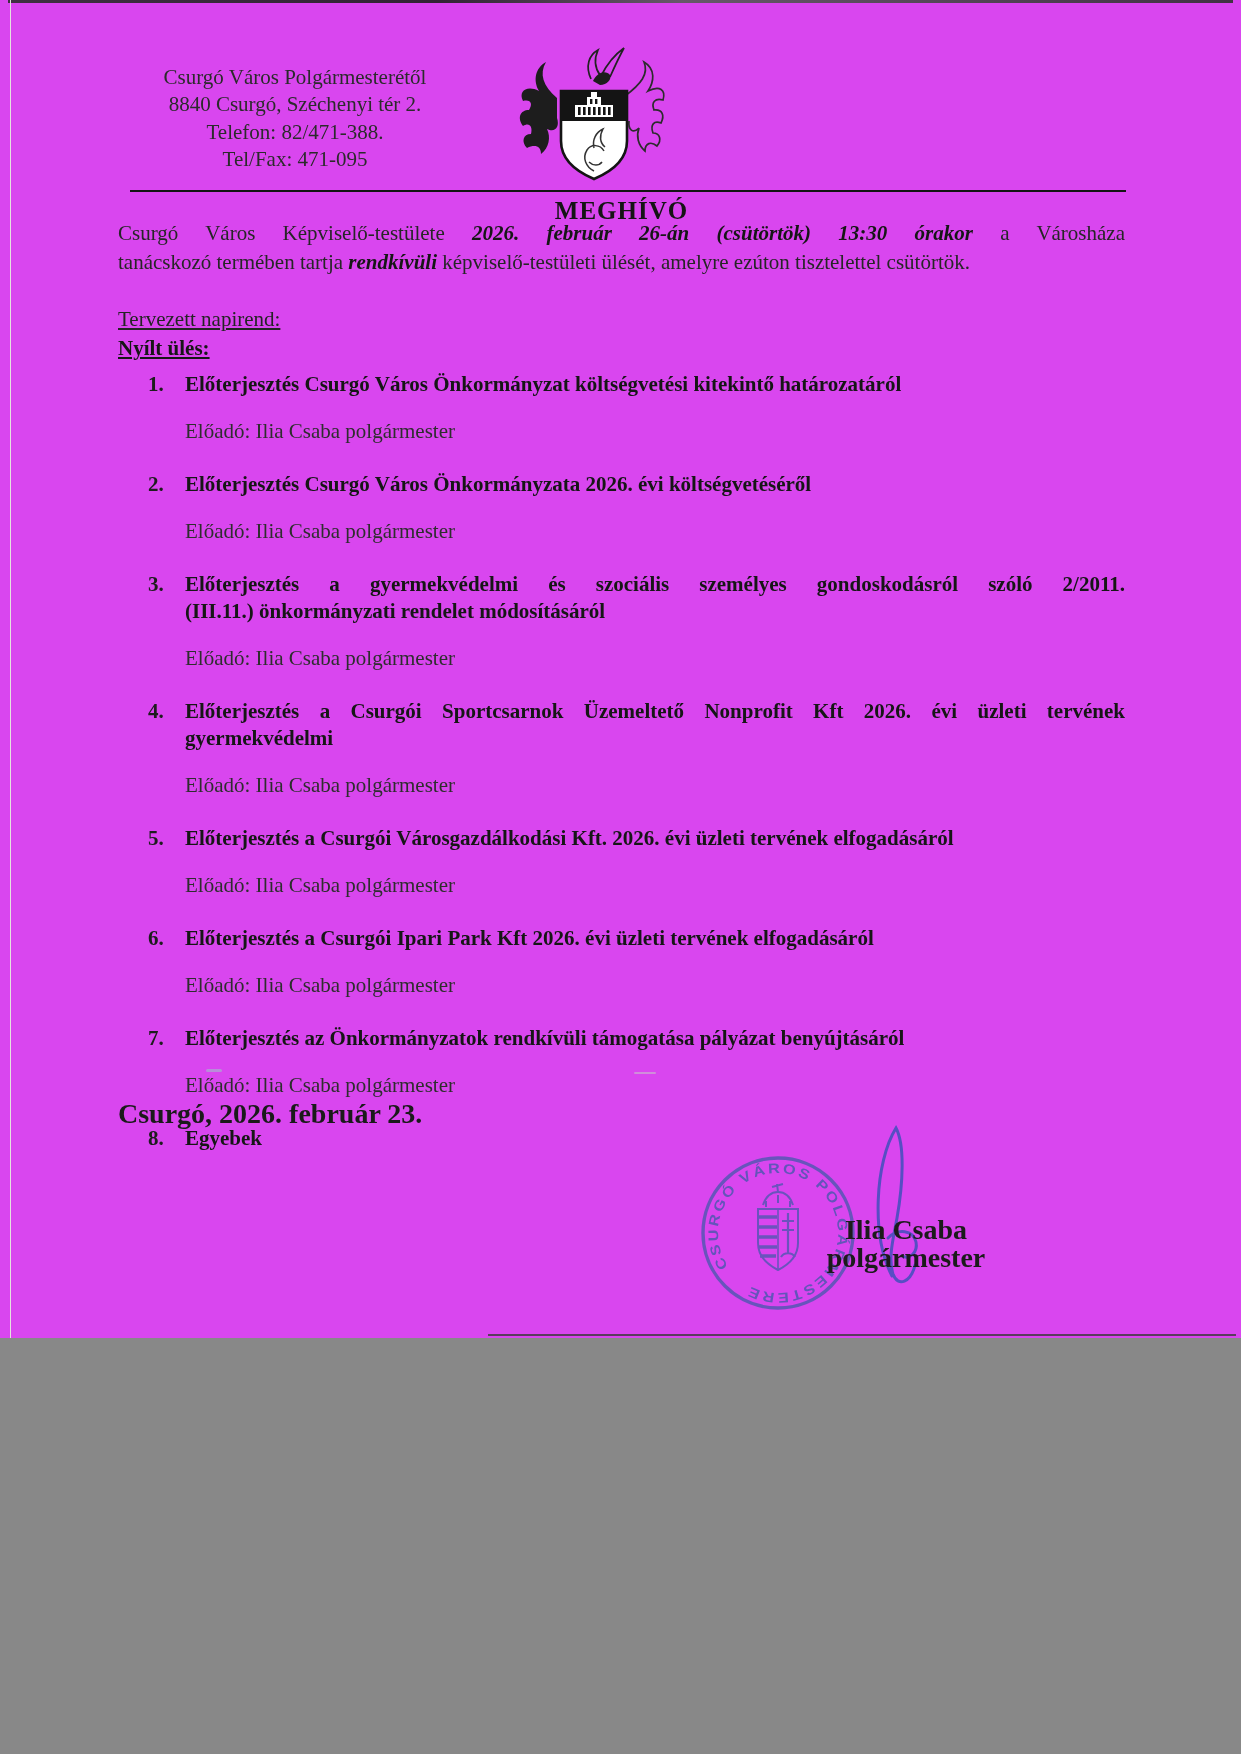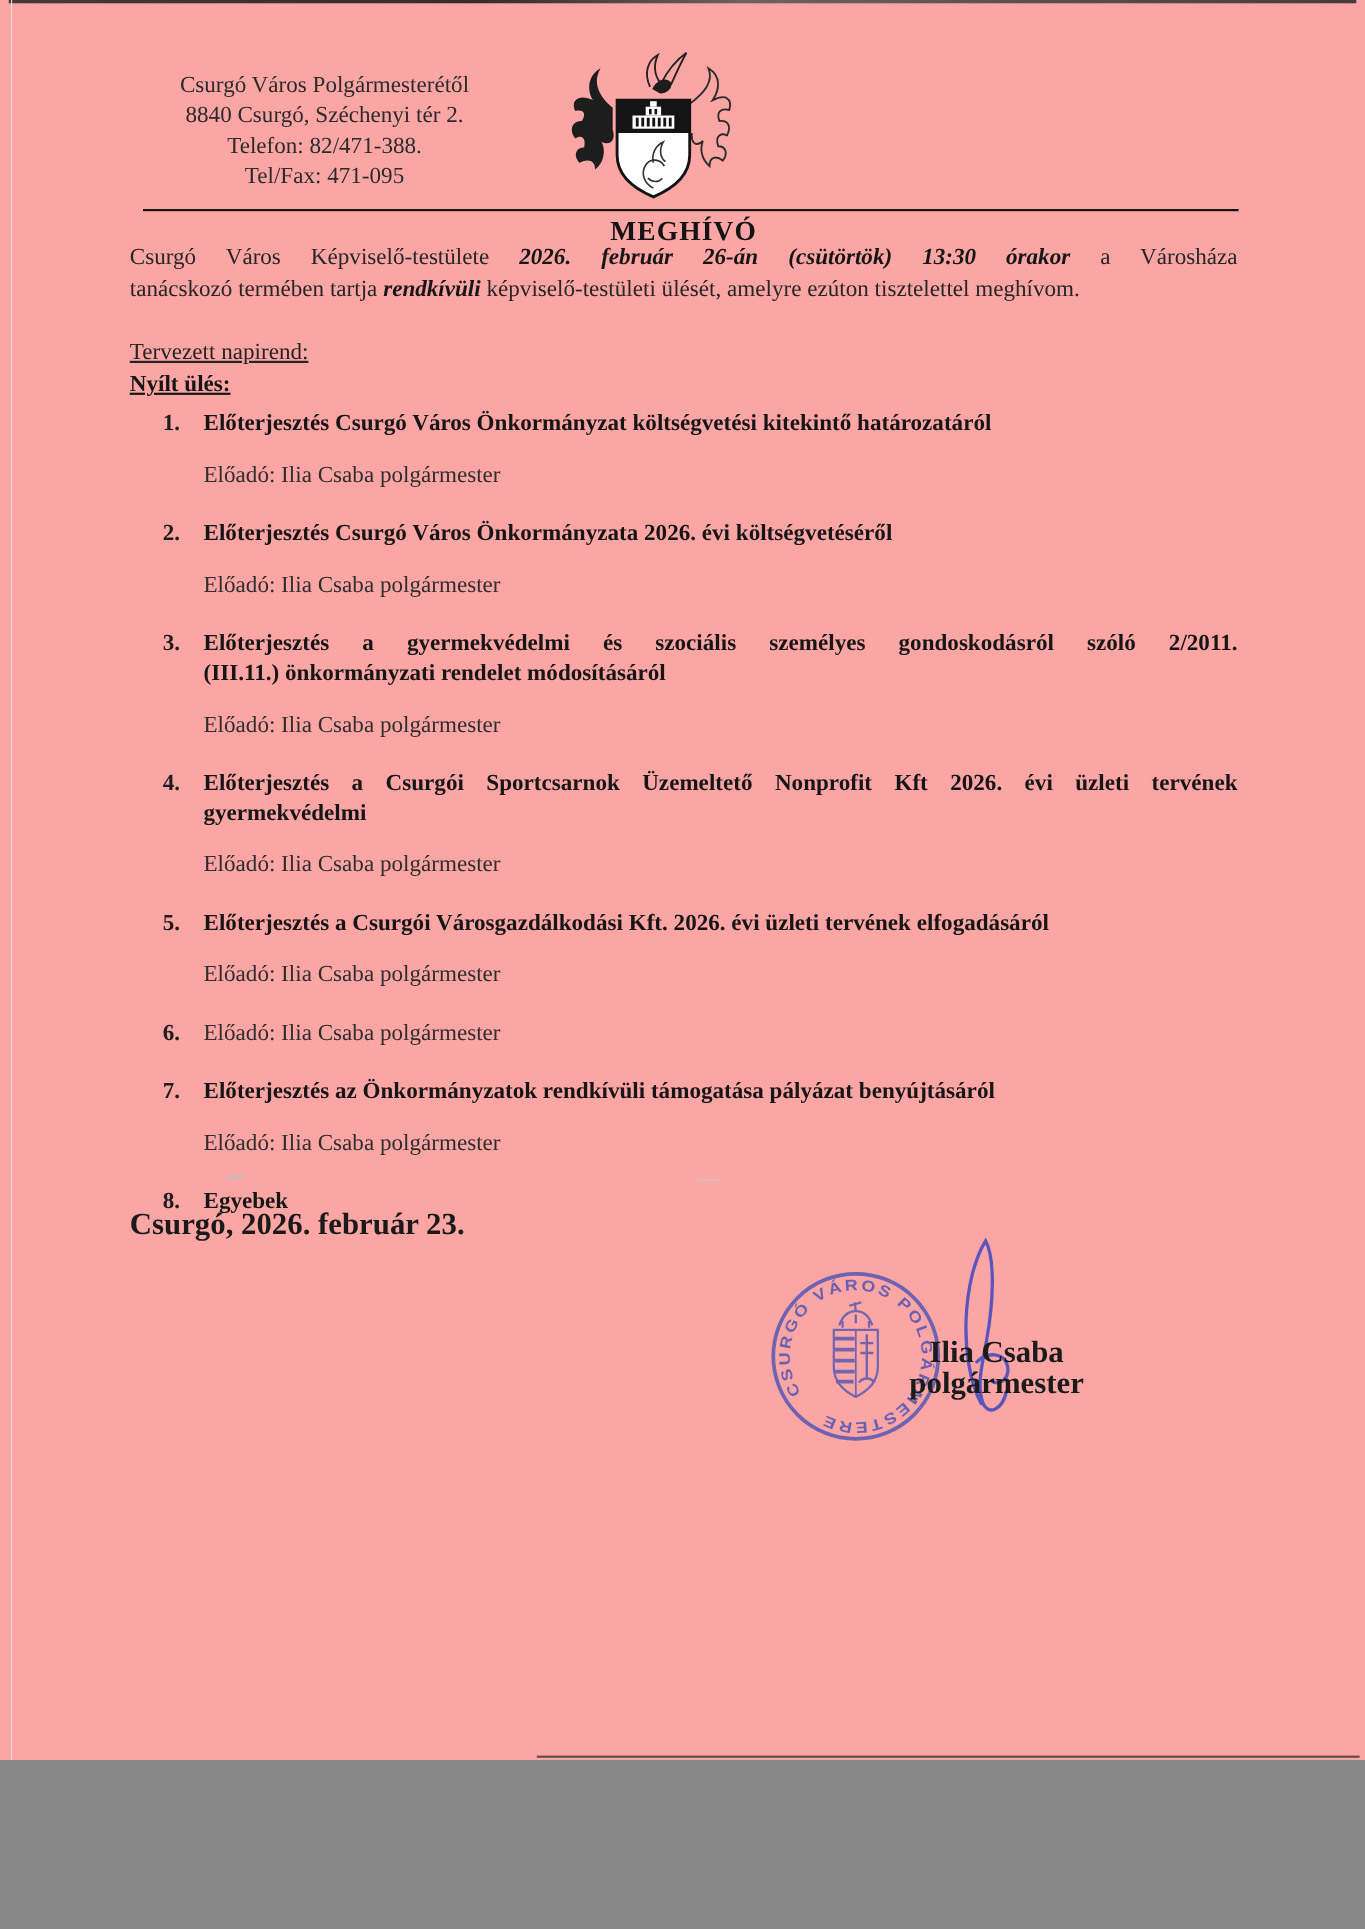--- a/index.html
+++ b/index.html
@@ -1,20 +1,20 @@
 <!DOCTYPE html>
 <html lang="hu"><head>
 <meta charset="utf-8">
 <style>
   html,body{margin:0;padding:0;background:#888;}
   .page{
     position:relative;
-    width:1241px;height:1600px;
+    width:1241px;height:1338px;
     margin:0 auto;
-    background:#fca5a5;
+    background:#d946ef;
     font-family:"Liberation Serif","DejaVu Serif",serif;
     color:#222;
     overflow:hidden;
   }
   
   .scan-top{position:absolute;top:0;left:8px;width:1225px;height:3px;
     background:linear-gradient(to right,#2e2e2e 0%,#1f1f1f 35%,#5a5a5a 55%,#303030 100%);
     opacity:.9;}
   .scan-left{position:absolute;top:0;left:10px;width:1px;height:100%;background:#e4e2df;}
   .scan-bottom{position:absolute;bottom:2px;left:488px;width:748px;height:2px;background:#3a3a3a;opacity:.8;}
@@ -109,21 +109,21 @@
     <path d="M89,127 C81,123 77,114 82,106 C86,100 95,100 99,107 M89,104 C87,96 91,88 98,85 C94,92 95,99 100,103
              M84,118 C88,122 94,122 97,118" fill="none" stroke="#333" stroke-width="1.5"></path>
   </svg>
 
   <div class="rule"></div>
 
   <div class="doc-title">MEGHÍVÓ</div>
 
   <div class="intro">
     <div class="stretch"><span>Csurgó Város Képviselő-testülete </span><span class="bi">2026. február 26-án (csütörtök) 13:30 órakor</span><span> a Városháza</span></div>
-    <div><span>tanácskozó termében tartja </span><span class="bi">rendkívüli</span><span> képviselő-testületi ülését, amelyre ezúton tisztelettel meghívom.</span></div>
+    <div><span>tanácskozó termében tartja </span><span class="bi">rendkívüli</span><span> képviselő-testületi ülését, amelyre ezúton tisztelettel csütörtök.</span></div>
   </div>
 
   <div class="label-planned">Tervezett napirend:</div>
   <div class="label-open">Nyílt ülés:</div>
 
   <div class="agenda">
 
     <div class="item">
       <span class="num">1.</span>
       <div class="t">Előterjesztés Csurgó Város Önkormányzat költségvetési kitekintő határozatáról</div>
@@ -151,20 +151,21 @@
     </div>
 
     <div class="item">
       <span class="num">5.</span>
       <div class="t">Előterjesztés a Csurgói Városgazdálkodási Kft. 2026. évi üzleti tervének elfogadásáról</div>
       <div class="p">Előadó: Ilia Csaba polgármester</div>
     </div>
 
     <div class="item">
       <span class="num">6.</span>
+      <div class="t">Előterjesztés a Csurgói Ipari Park Kft 2026. évi üzleti tervének elfogadásáról</div>
       <div class="p">Előadó: Ilia Csaba polgármester</div>
     </div>
 
     <div class="item">
       <span class="num">7.</span>
       <div class="t">Előterjesztés az Önkormányzatok rendkívüli támogatása pályázat benyújtásáról</div>
       <div class="p">Előadó: Ilia Csaba polgármester</div>
     </div>
 
     <div class="item">

